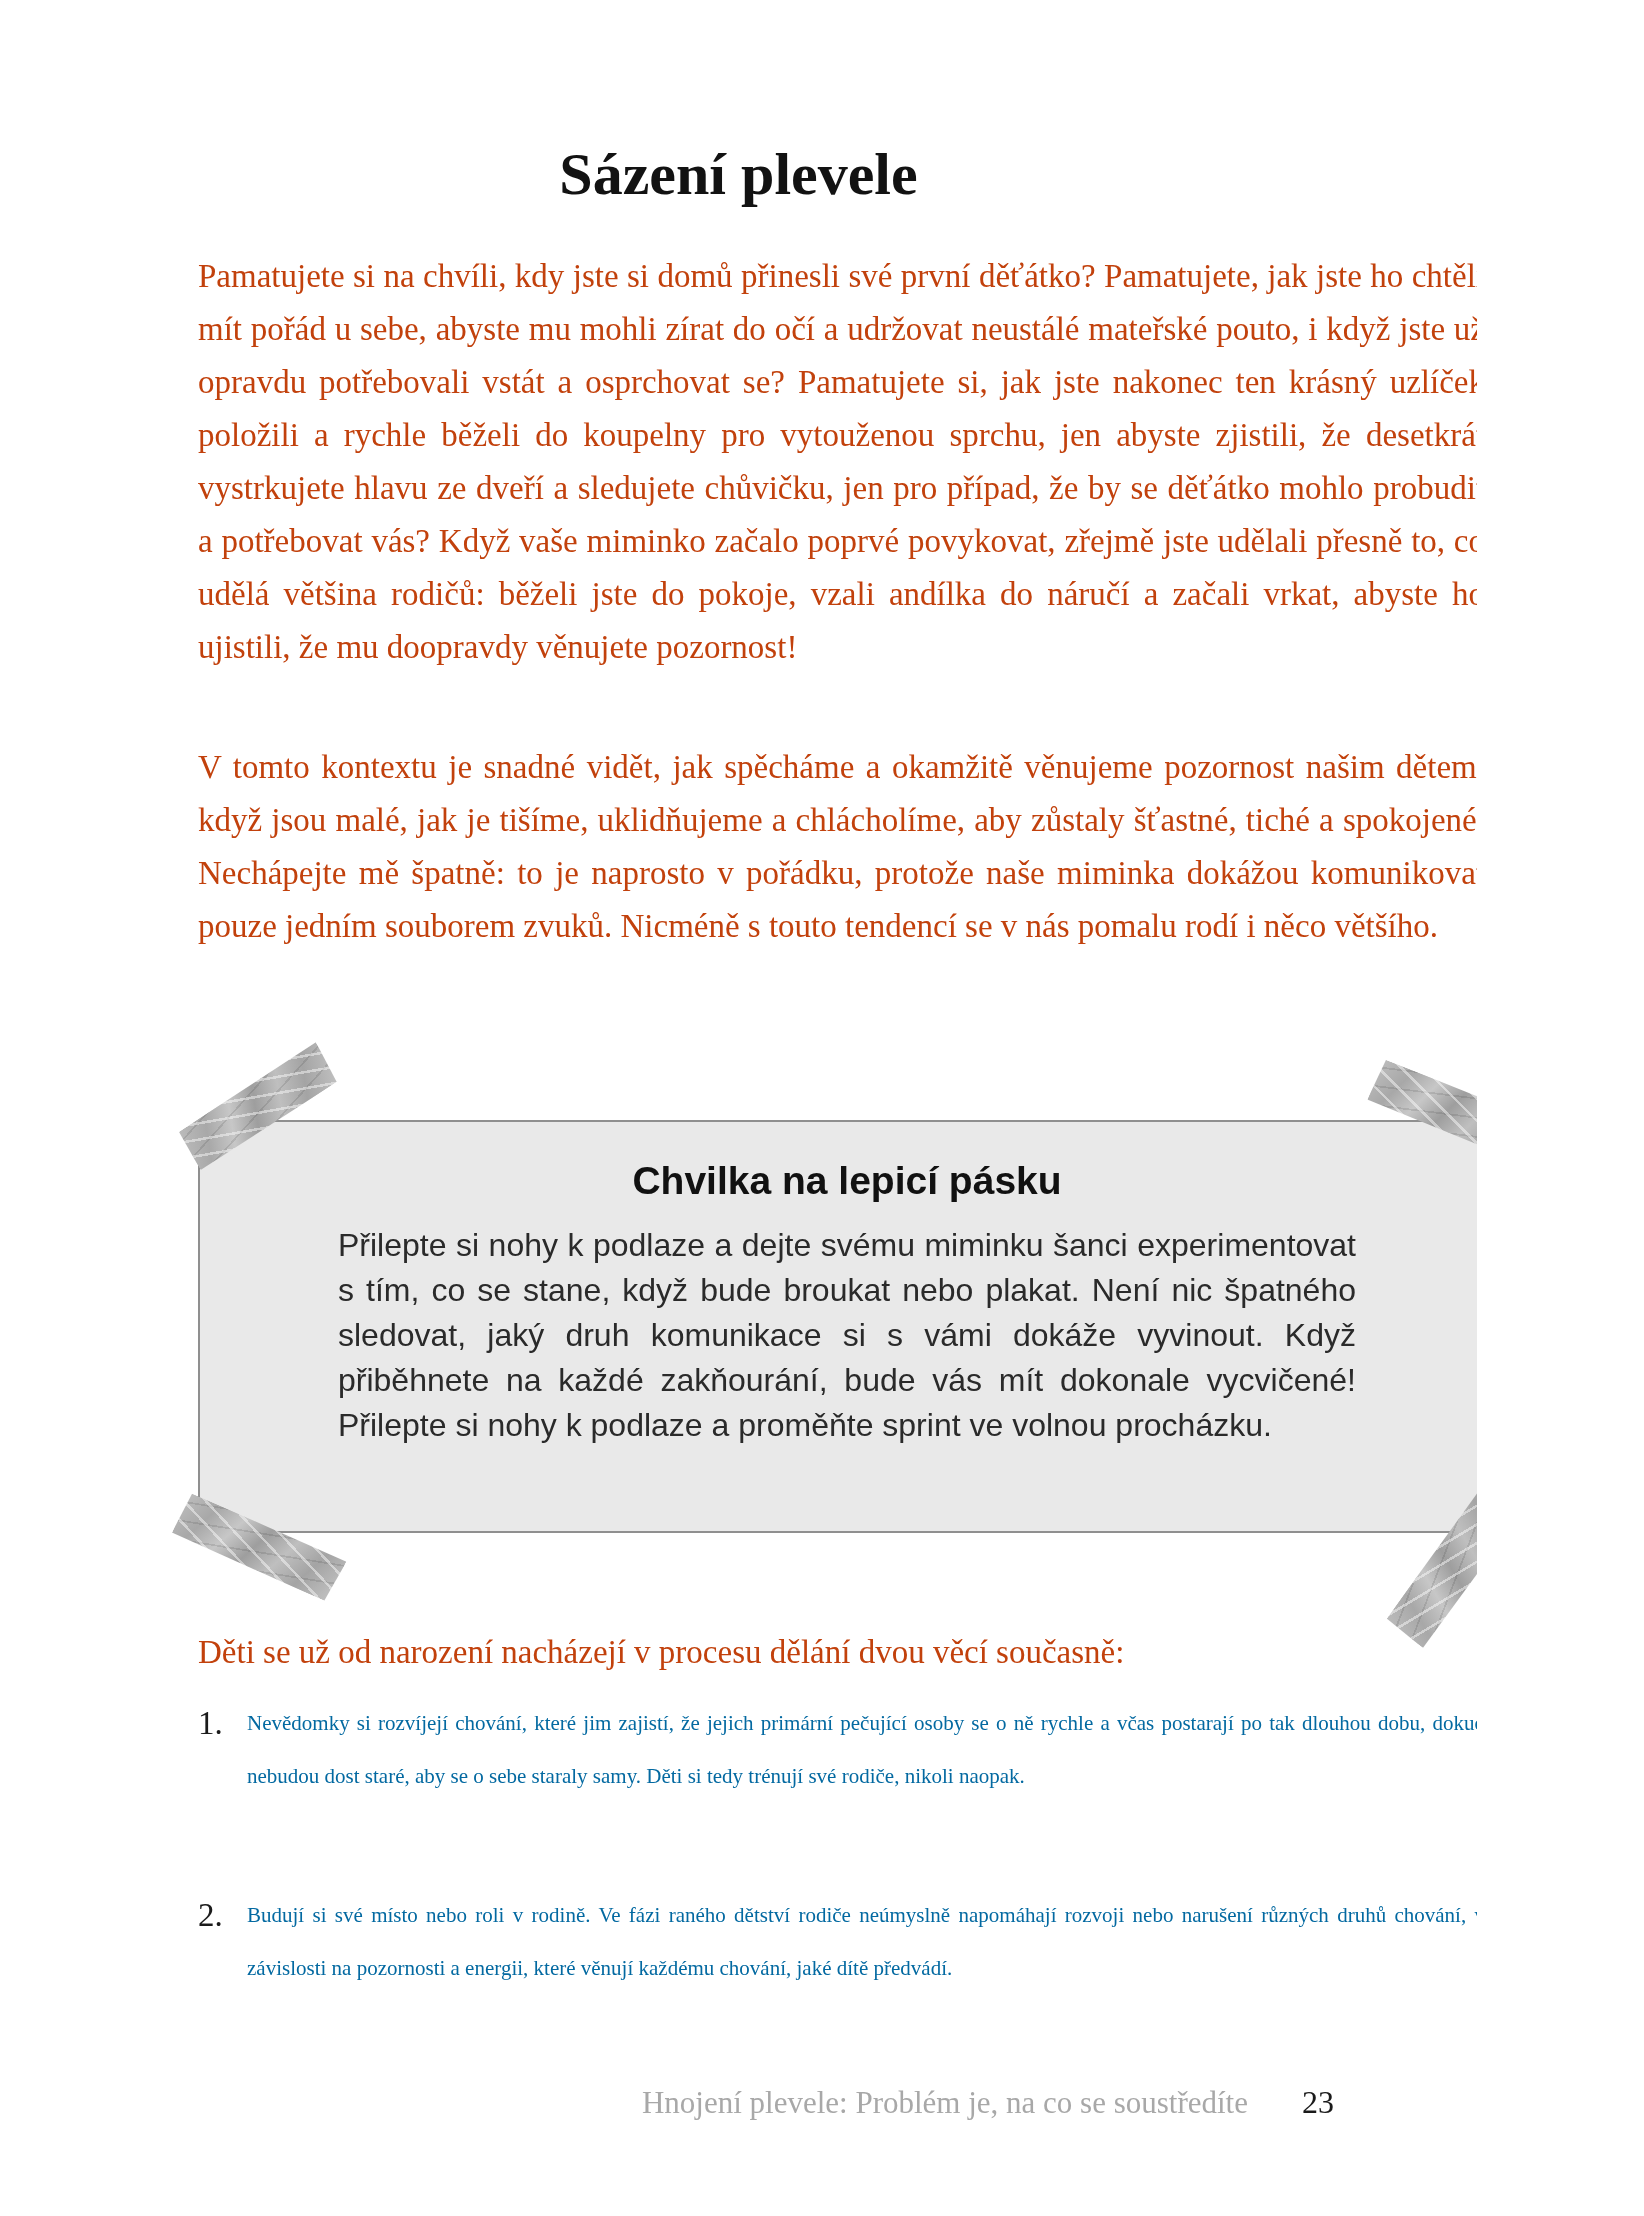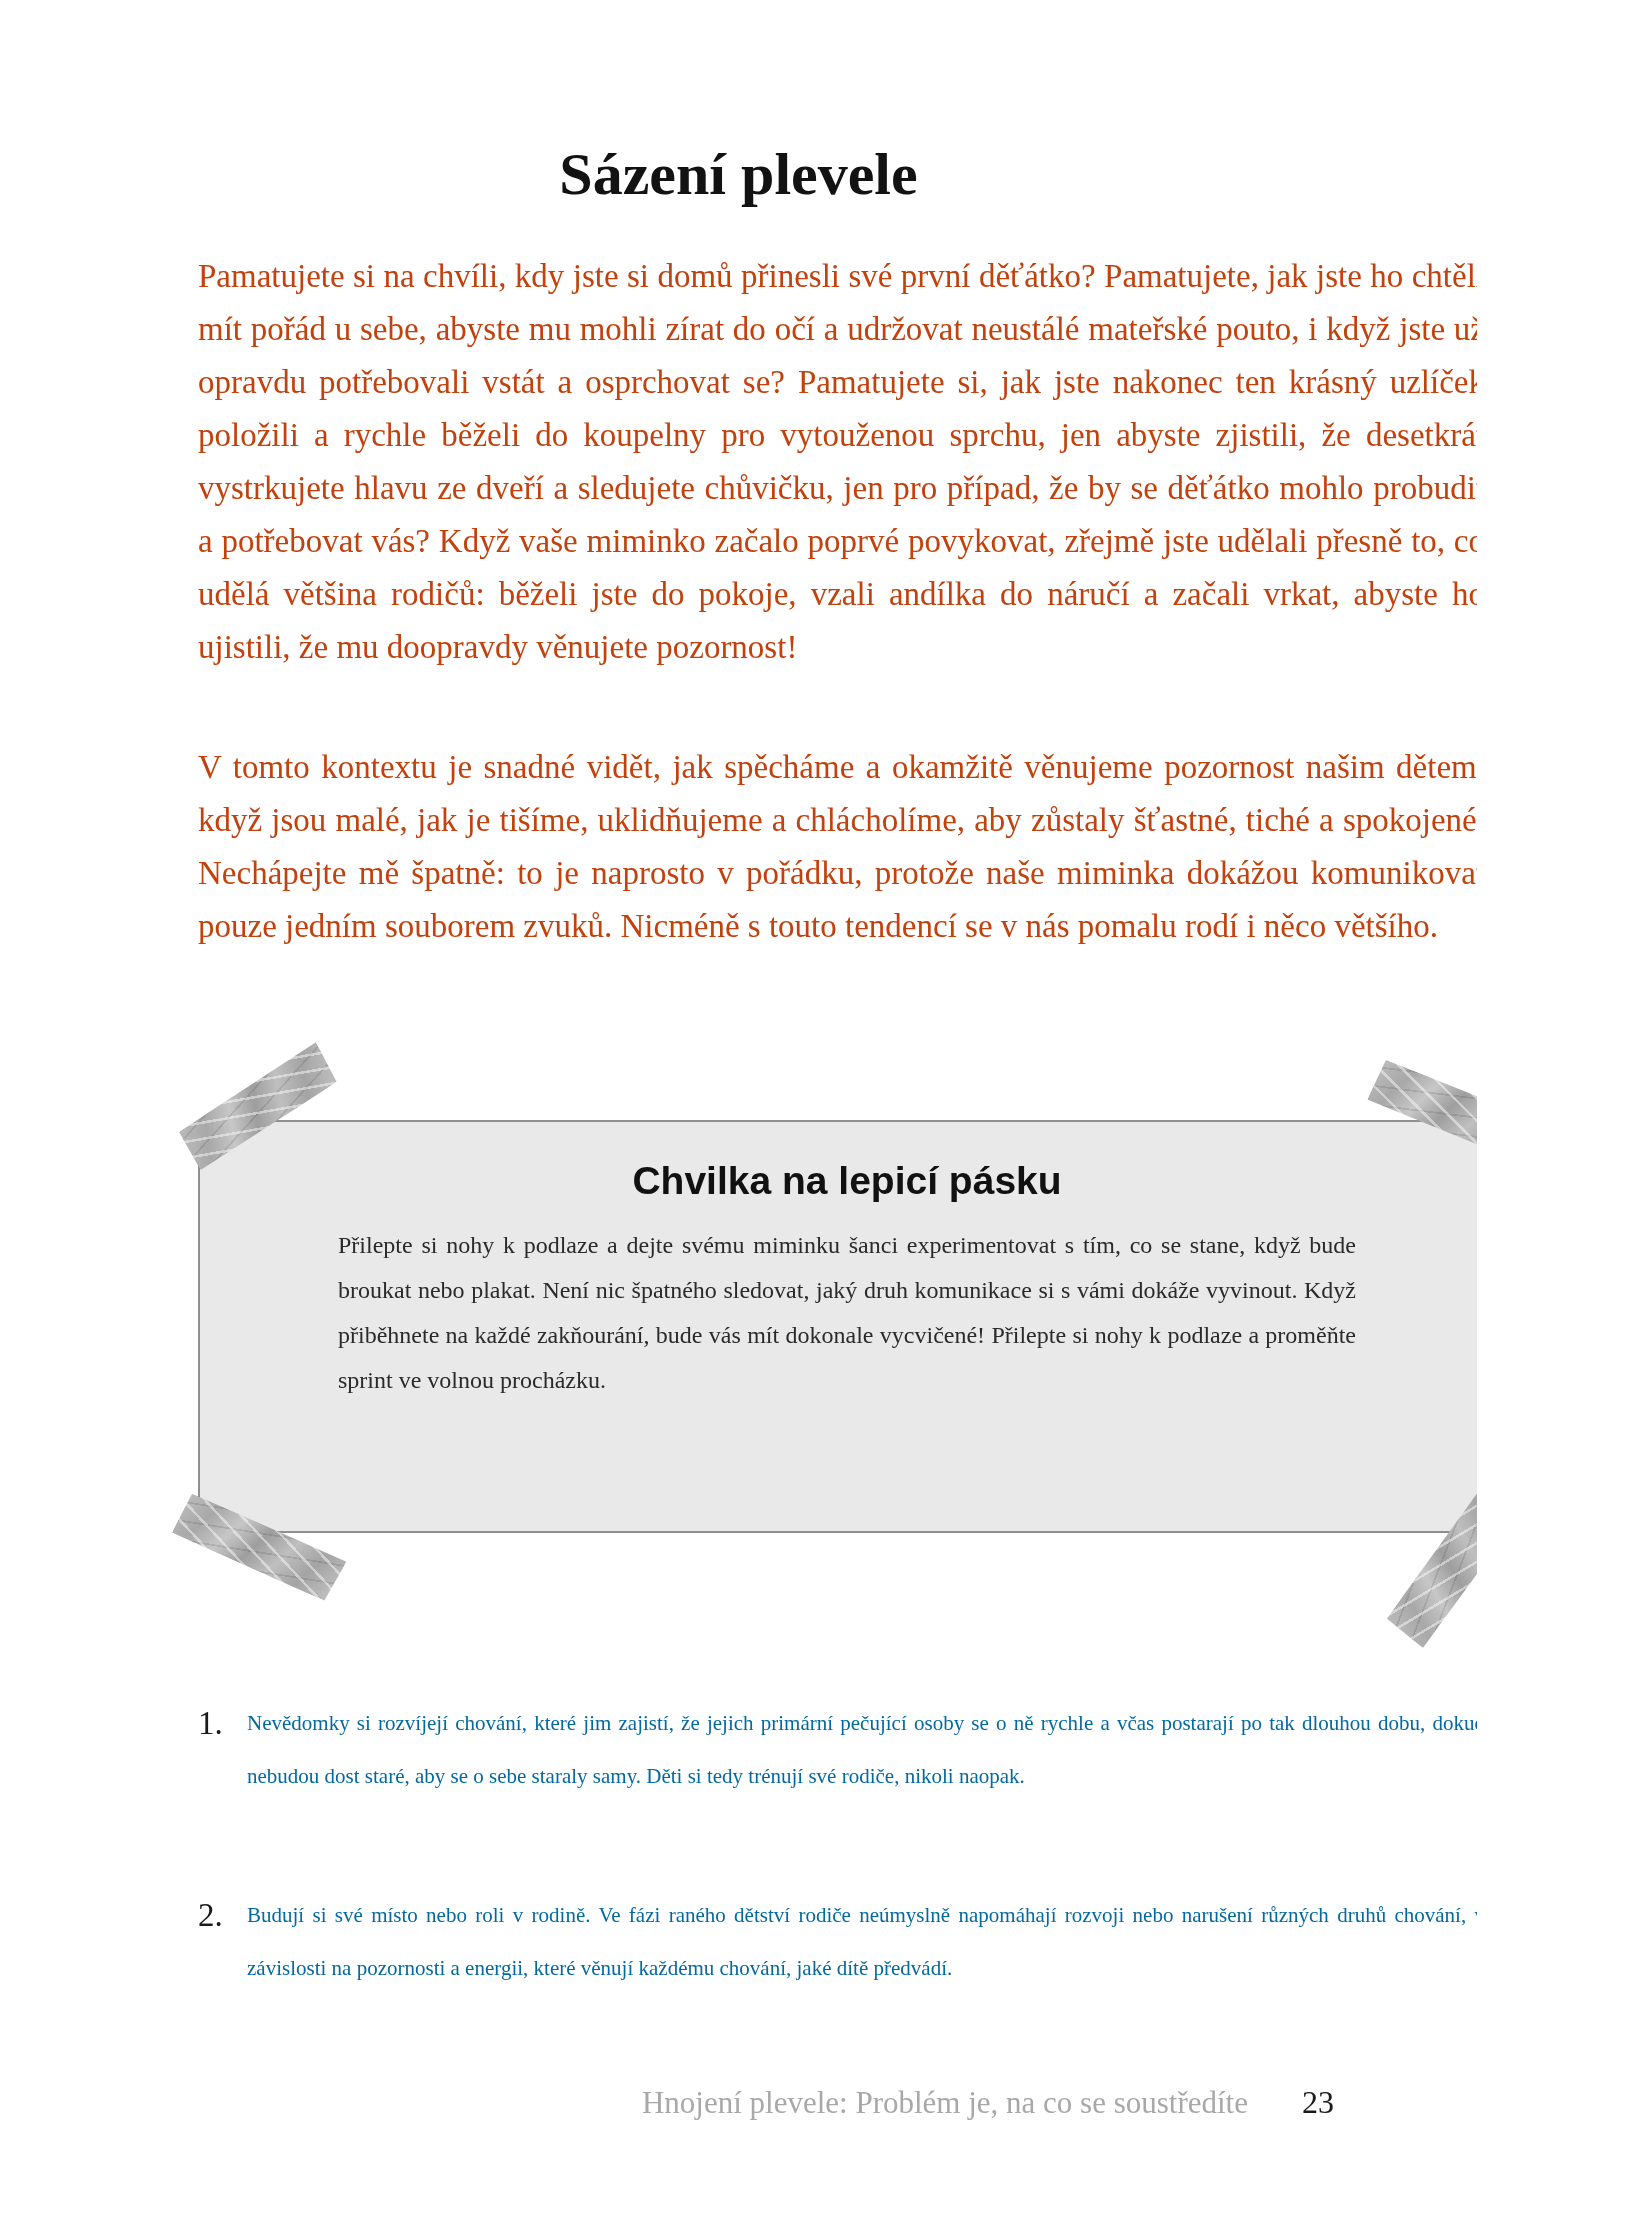--- a/index.html
+++ b/index.html
@@ -46,22 +46,22 @@
   .callout-title {
     text-align:center;
     font-family:"Liberation Sans", sans-serif;
     font-weight:700;
     font-size:39px;
     color:#111111;
   }
   .callout-body {
     margin-top:20px;
     padding:0 138px;
-    font-family:Liberation Serif, serif;
-    font-size:24px; line-height:45px;
+    font-family:Liberation Sans, sans-serif;
+    font-size:32px; line-height:45px;
     color:#2a2a2a;
     text-align:justify;
   }
   .tape {
     position:absolute;
     width:167px; height:47px;
     background:
       repeating-linear-gradient(24deg, rgba(255,255,255,0.45) 0 2.5px, rgba(255,255,255,0) 2.5px 16px),
       repeating-linear-gradient(-14deg, rgba(0,0,0,0.10) 0 1.7px, rgba(0,0,0,0) 1.7px 19px),
       linear-gradient(115deg,#bdbdbd 0%,#a8a8a8 18%,#c7c7c7 33%,#9e9e9e 48%,#bfbfbf 63%,#a4a4a4 79%,#c3c3c3 100%);
@@ -124,20 +124,21 @@
     <div class="tape tape-tl"></div>
     <div class="tape tape-tr"></div>
     <div class="tape tape-bl"></div>
     <div class="tape tape-br"></div>
     <div class="callout-box">
       <div class="callout-title">Chvilka na lepicí pásku</div>
       <div class="callout-body">Přilepte si nohy k podlaze a dejte svému miminku šanci experimentovat s tím, co se stane, když bude broukat nebo plakat. Není nic špatného sledovat, jaký druh komunikace si s vámi dokáže vyvinout. Když přiběhnete na každé zakňourání, bude vás mít dokonale vycvičené! Přilepte si nohy k podlaze a proměňte sprint ve volnou procházku.</div>
     </div>
   </div>
 
+  <p class="body-par intro">Děti se už od narození nacházejí v procesu dělání dvou věcí současně:</p>
 
   <div class="list-item item-1">
     <span class="list-num">1.</span>
     <span class="list-text">Nevědomky si rozvíjejí chování, které jim zajistí, že jejich primární pečující osoby se o ně rychle a včas postarají po tak dlouhou dobu, dokud nebudou dost staré, aby se o sebe staraly samy. Děti si tedy trénují své rodiče, nikoli naopak.</span>
   </div>
 
   <div class="list-item item-2">
     <span class="list-num">2.</span>
     <span class="list-text">Budují si své místo nebo roli v rodině. Ve fázi raného dětství rodiče neúmyslně napomáhají rozvoji nebo narušení různých druhů chování, v závislosti na pozornosti a energii, které věnují každému chování, jaké dítě předvádí.</span>
   </div>

